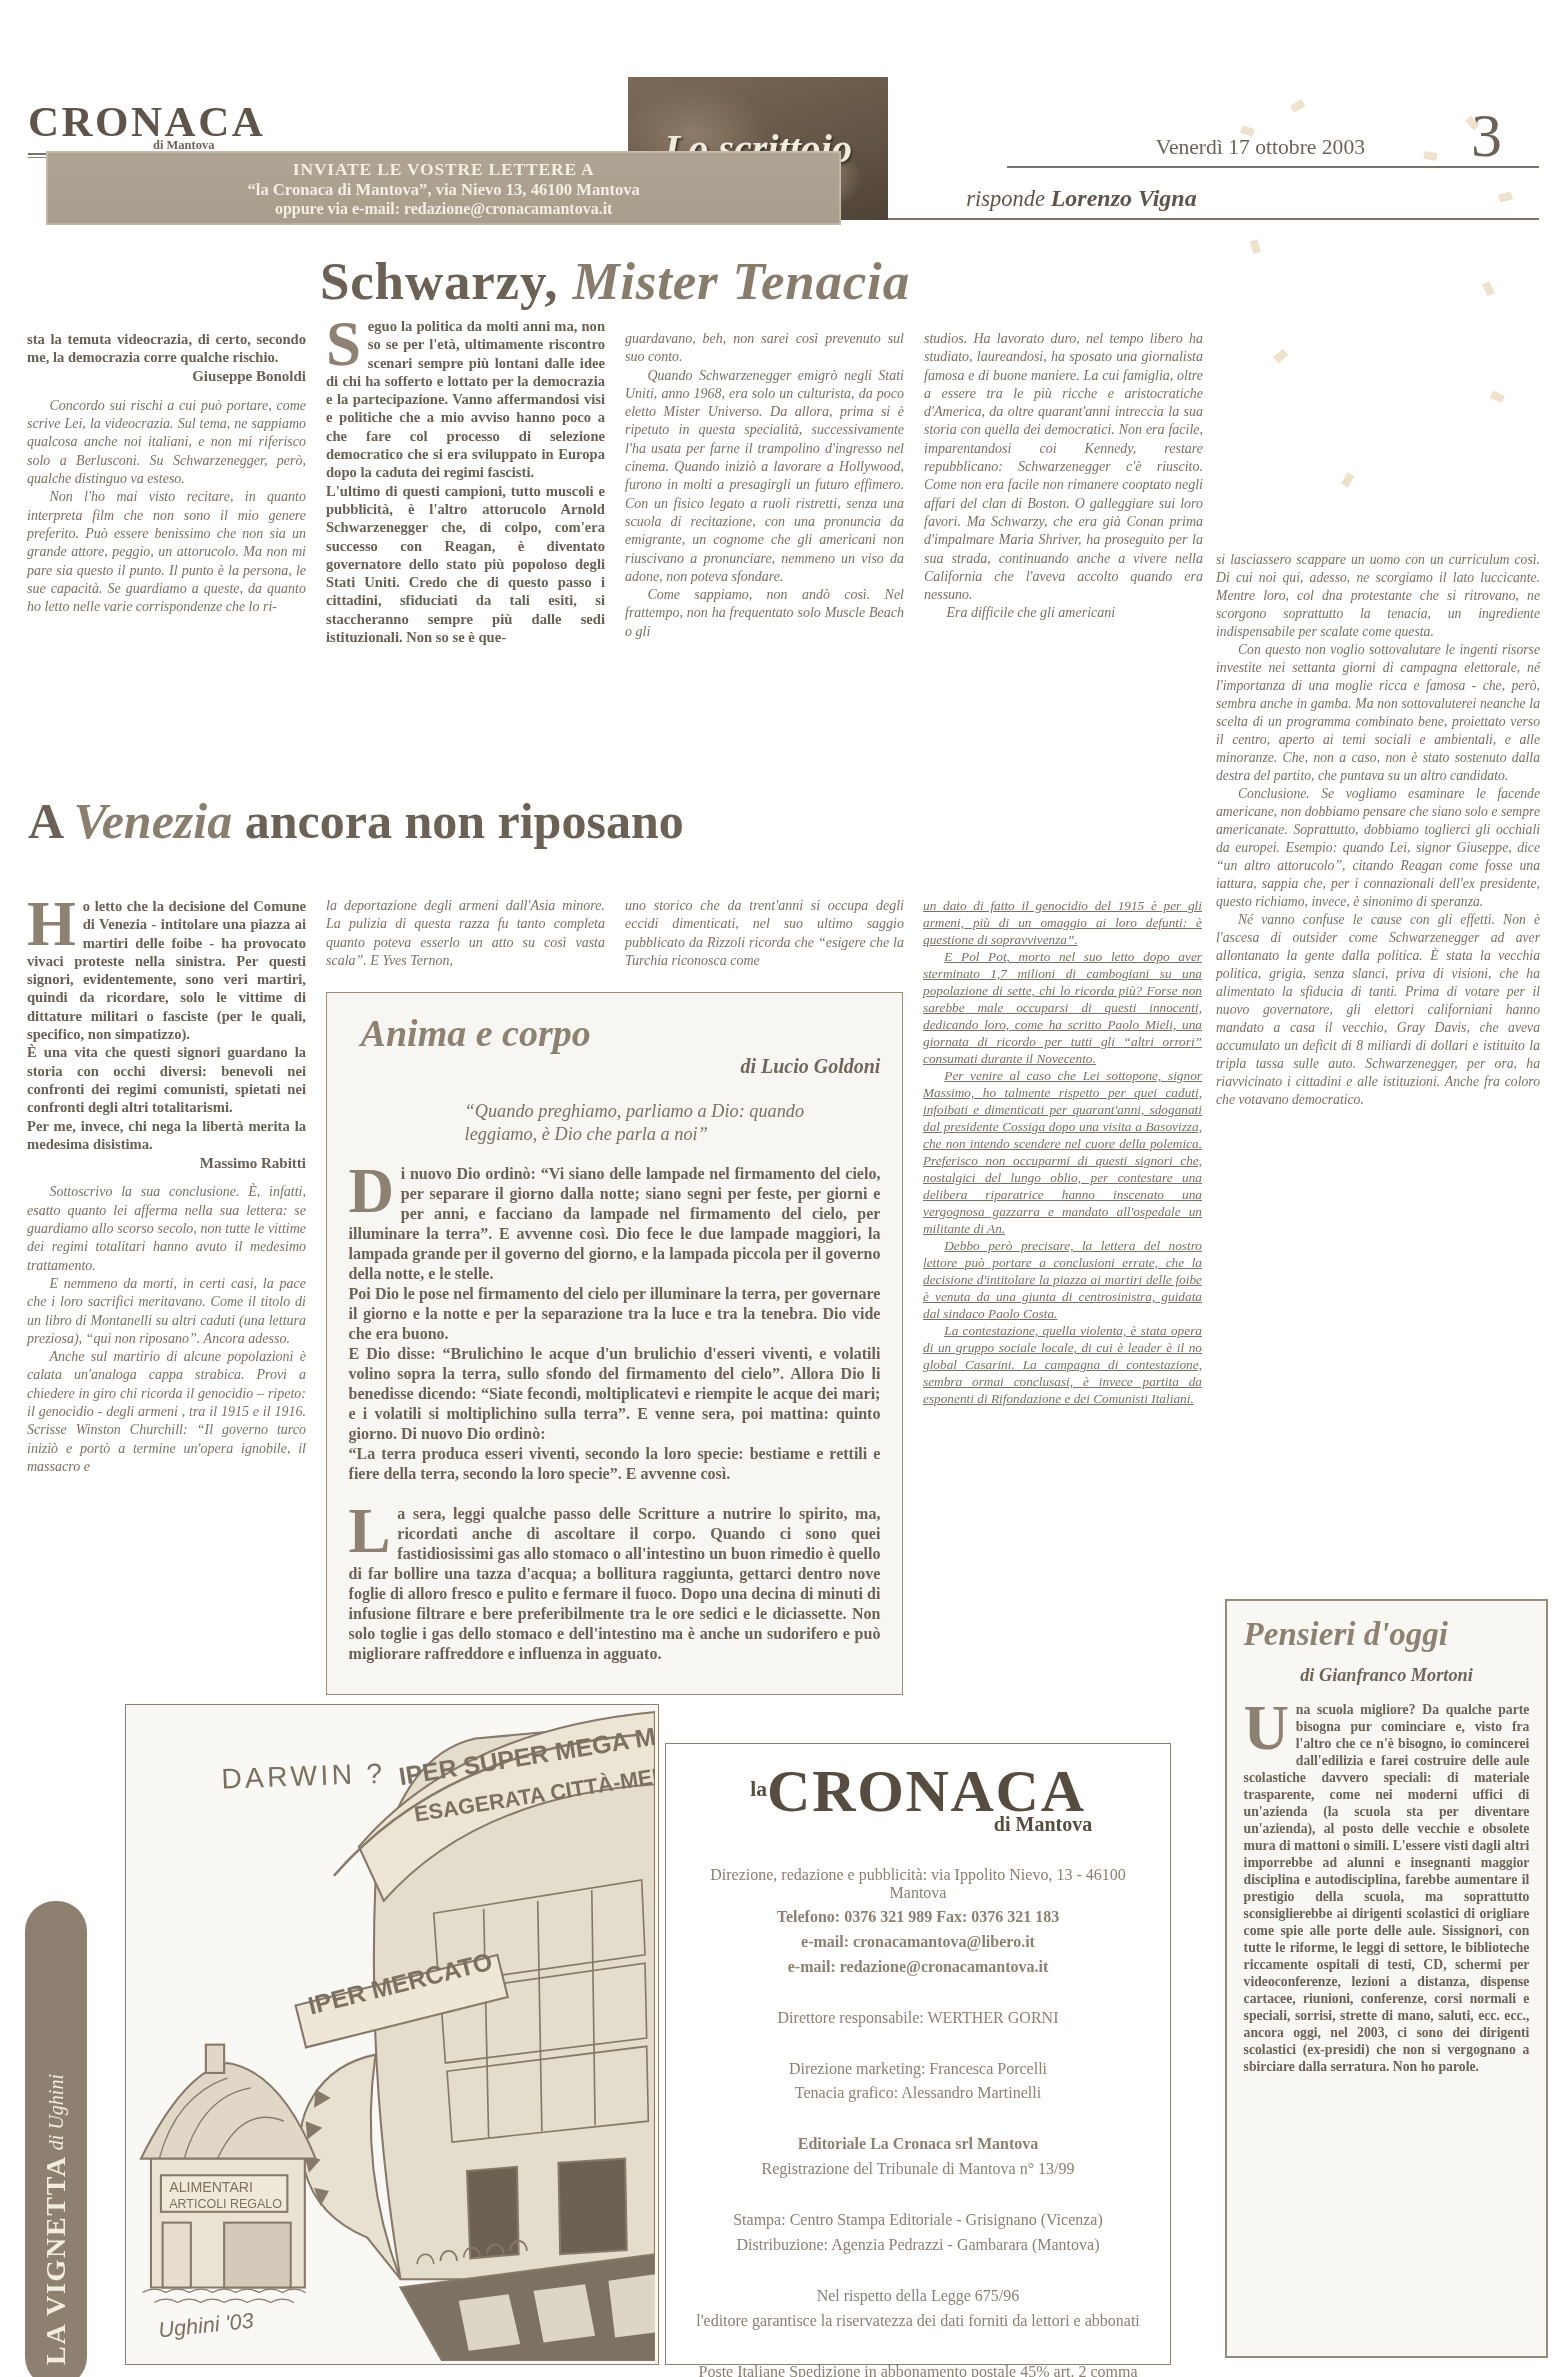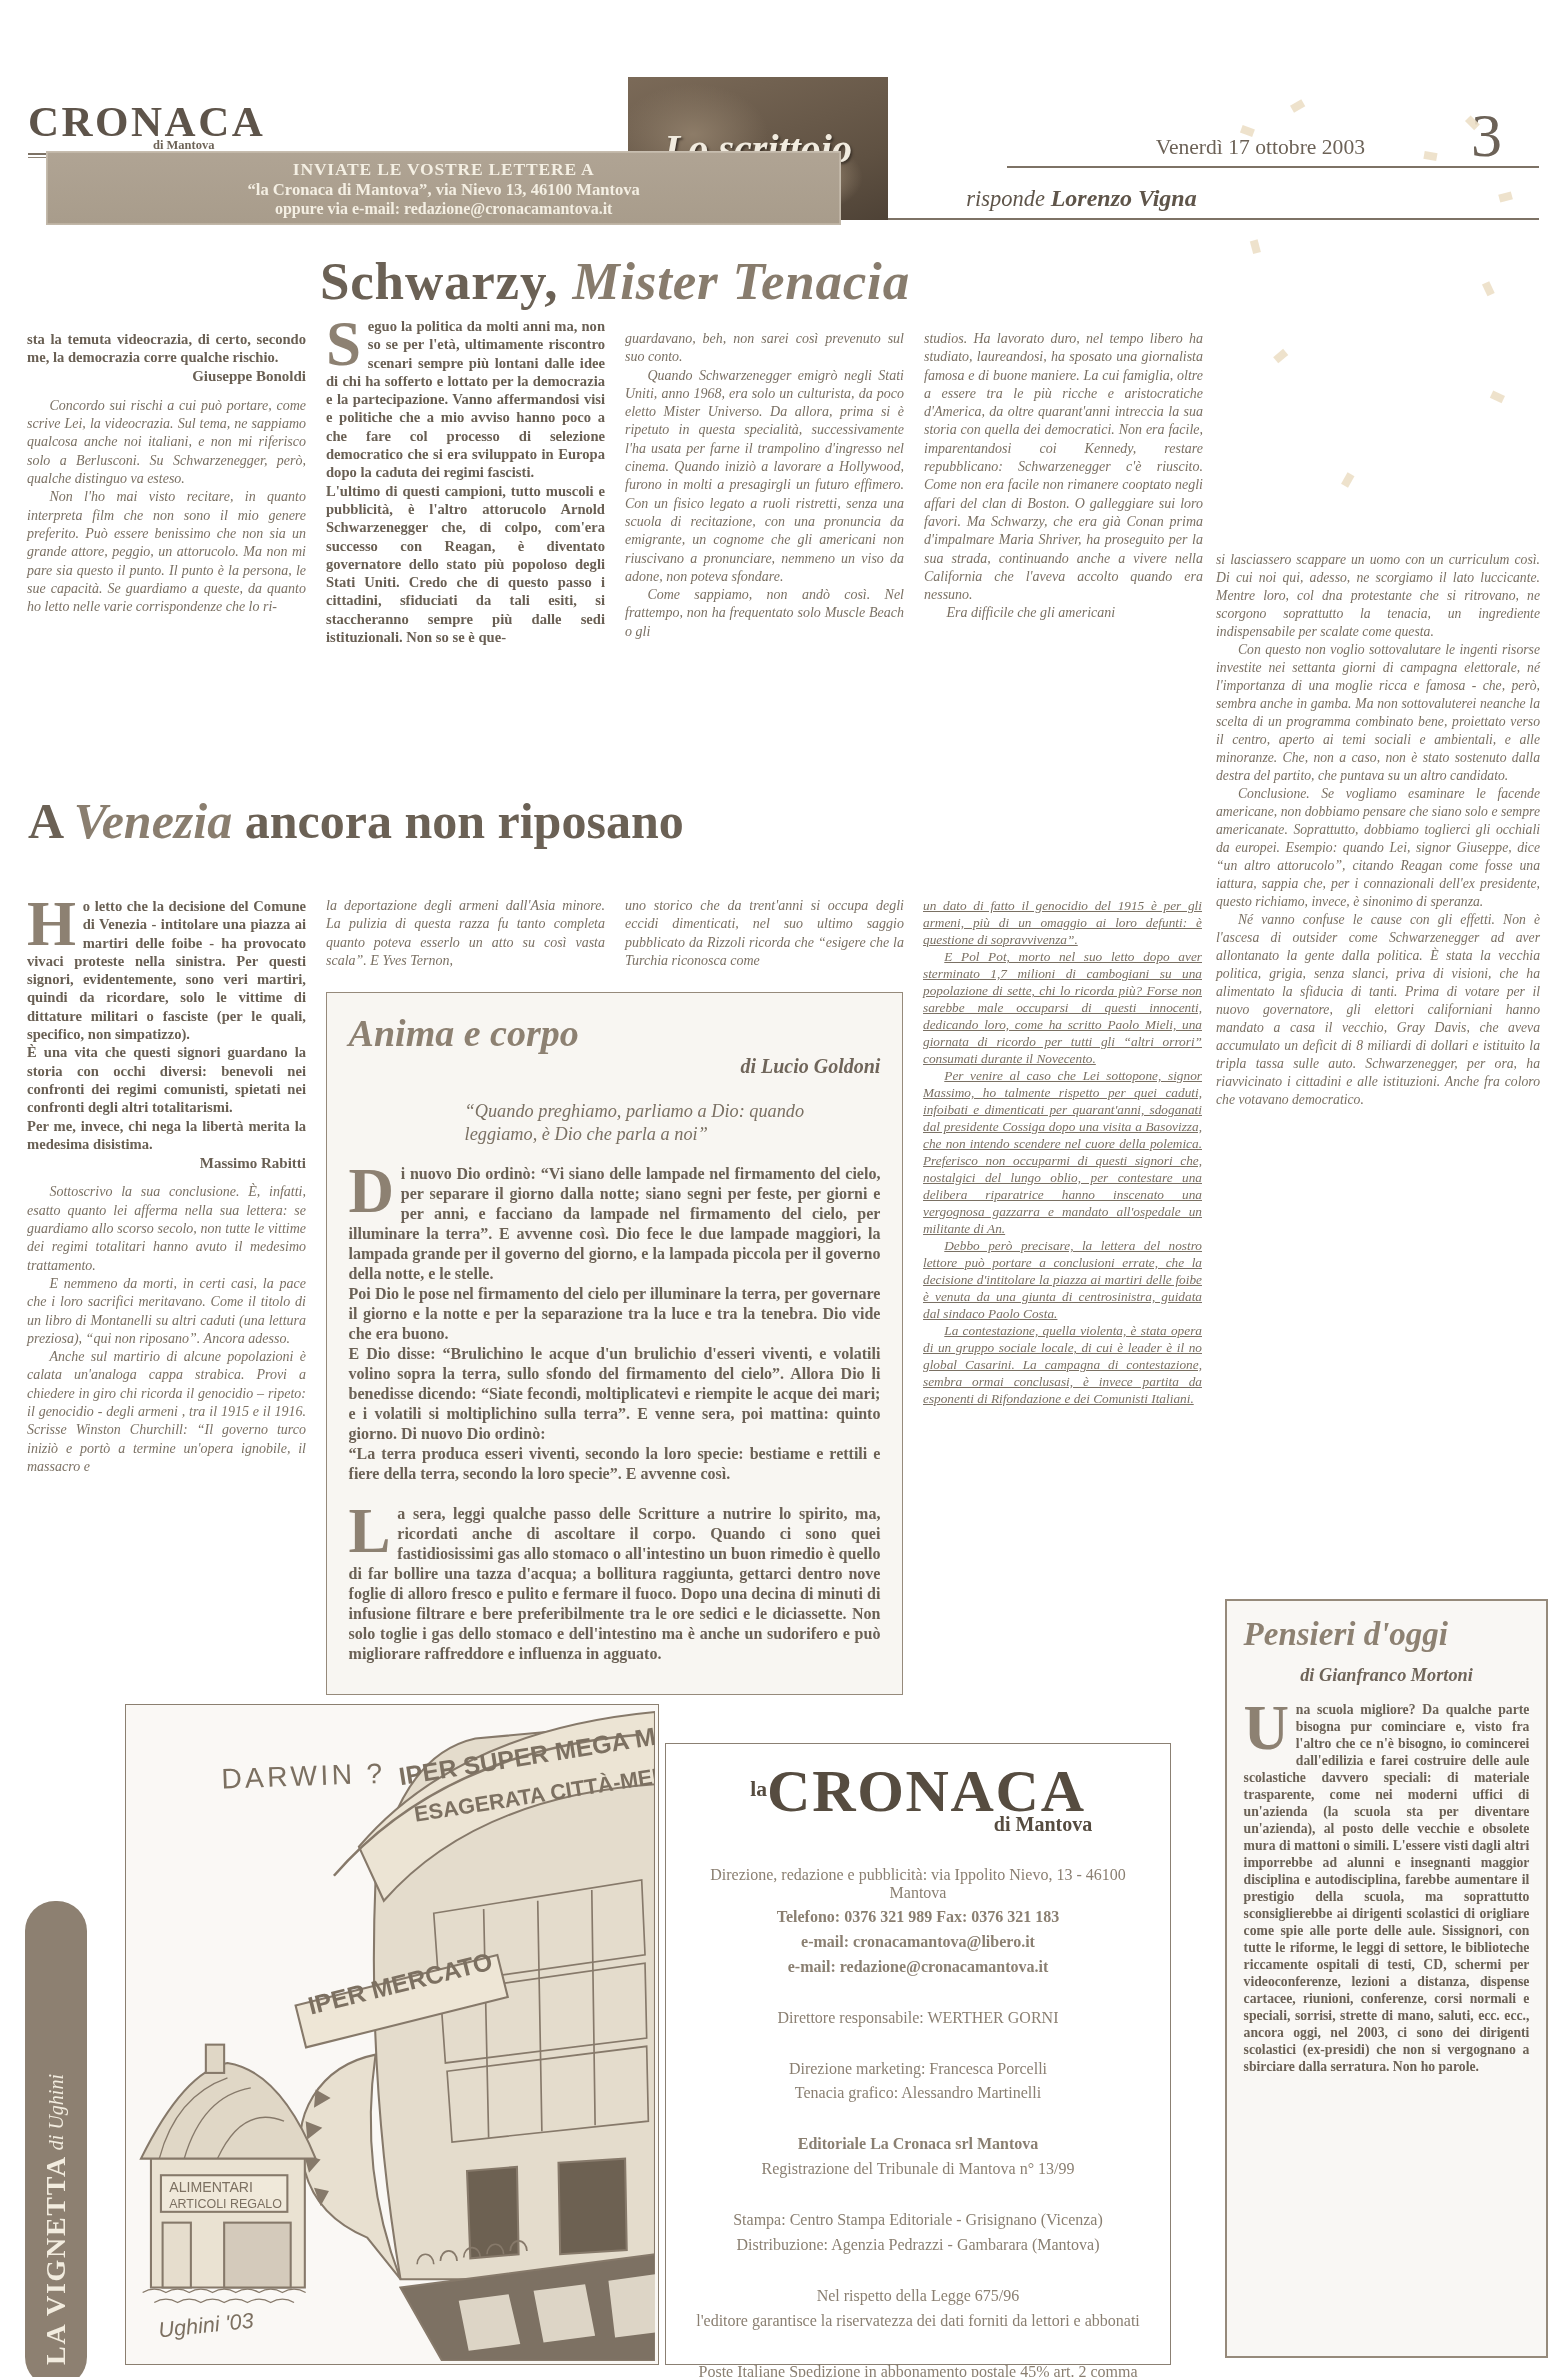--- a/index.html
+++ b/index.html
@@ -61,21 +61,21 @@
   .letter p{text-indent:0;}
   .reply{font-style:italic;color:#7a7063;font-size:14px;line-height:18.3px;}
   .reply p{text-indent:1.6em;}
   .reply.cont p:first-child{text-indent:0;}
   .sign{font-weight:bold;text-align:right;font-size:15px;color:#695f53;margin:1.7px 0 11.6px;}
   .dropcap p:first-child::first-letter{
     float:left;font-size:63px;line-height:48px;padding:3.3px 6.7px 0 0;color:#8d8172;font-weight:bold;
   }
   
   .fbox{border:1.7px solid #968a7b;background:rgba(236,229,217,0.35);}
-  .anima-title{font-style:italic;font-weight:bold;font-size:38px;color:#8d8172;}
+  .anima-title{font-style:italic;font-weight:bold;font-size:38px;color:#8d8172;margin-left:12px;}
   .anima-by{font-style:italic;font-weight:bold;font-size:20px;text-align:right;color:#6f655a;}
   .anima-quote{font-style:italic;font-size:18.3px;text-align:left;color:#7a7063;line-height:1.3;}
   .anima-body{font-weight:bold;font-size:16px;line-height:20px;color:#6b6155;}
   .anima-body p{margin:0;text-align:justify;}
   .pens-title{font-style:italic;font-weight:bold;font-size:33px;color:#8d8172;}
   .pens-by{font-style:italic;font-weight:bold;font-size:18.3px;text-align:center;color:#6f655a;}
   .pens-body{font-weight:bold;font-size:13.7px;line-height:17px;color:#6b6155;}
   .pens-body p{margin:0;text-align:justify;}
   
   .vpill{

